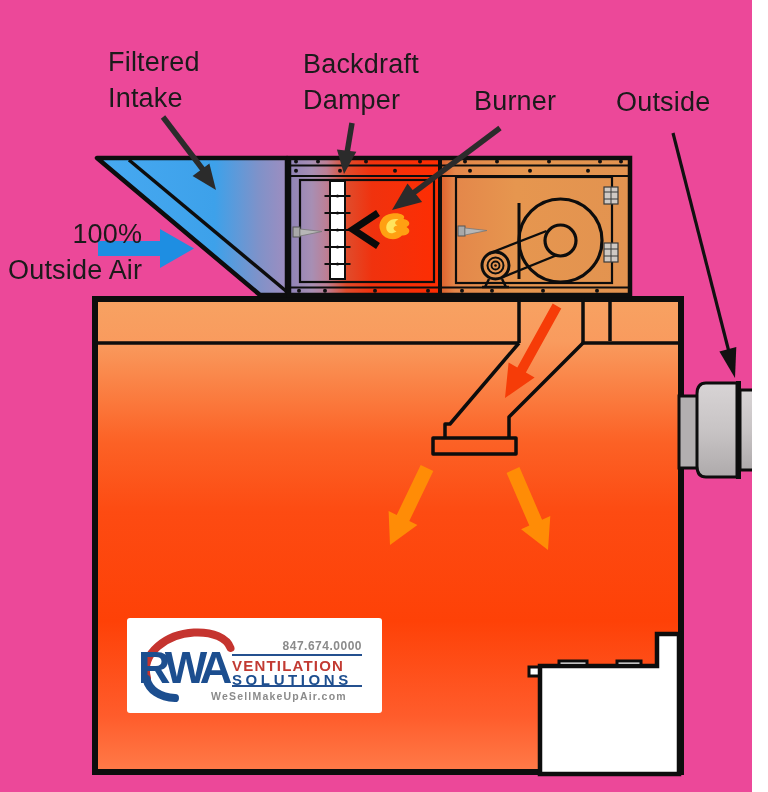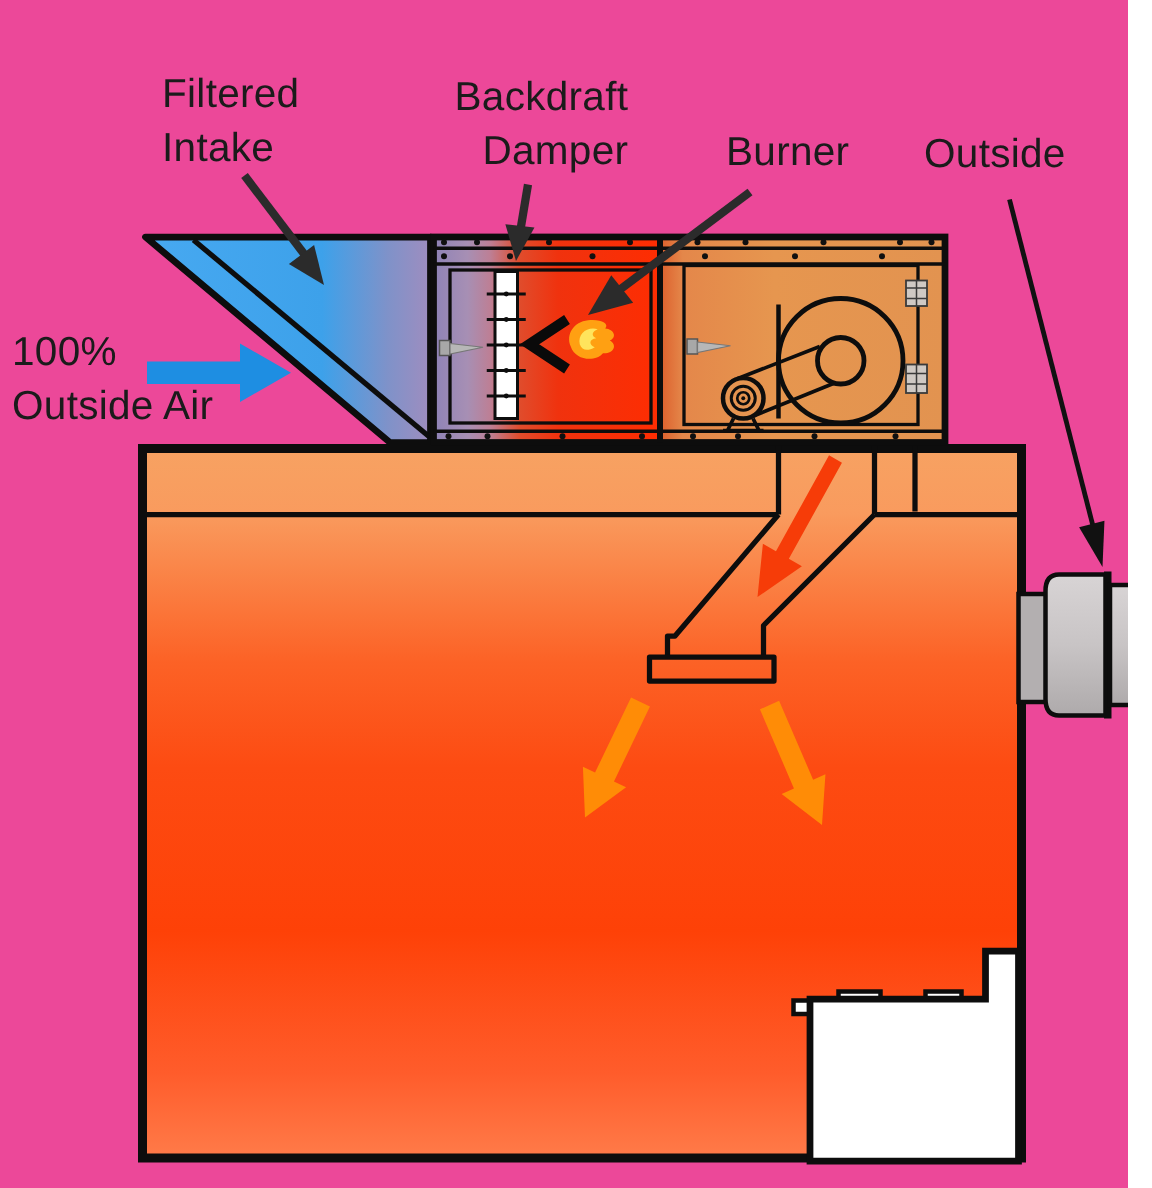--- a/index.html
+++ b/index.html
@@ -223,21 +223,34 @@
       </g>
       <g>
         <line x1="673" y1="133" x2="729" y2="352" stroke-width="3.2" stroke="#111"></line>
         <polygon points="735,378 719.4,351.5 736.3,347.1" stroke="none" fill="#111"></polygon>
       </g>
     </g>
   </svg>
 
   <div class="diagram-label" style="left:108px;top:45px;">Filtered
 Intake</div>
-  <div class="diagram-label" style="left:303px;top:47px;text-align:right;">Backdraft
+  <div class="diagram-label" style="left:303px;top:47px;">Backdraft
 Damper</div>
-  <div class="diagram-label" style="left:484px;top:84px;">Burner</div>
+  <div class="diagram-label" style="left:474px;top:84px;">Burner</div>
   <div class="diagram-label" style="left:616px;top:85px;">Outside</div>
-  <div class="diagram-label" style="left:8px;top:217px;">100%
+  <div class="diagram-label" style="left:8px;top:217px;text-align:right;">100%
 Outside Air</div>
 
+  <div class="logo">
+    <svg width="255" height="95" viewBox="0 0 255 95">
+      <path d="M20,60 C13,35 40,16 67,14.5 C86,13.5 100,20 103.5,30" fill="none" stroke="#c5342f" stroke-width="8" stroke-linecap="round"></path>
+      <path d="M19.5,61 C22,72 33,79.5 48,80" fill="none" stroke="#1c4e8f" stroke-width="8" stroke-linecap="round"></path>
+    </svg>
+    <div class="brand">RWA</div>
+    <div class="phone">847.674.0000</div>
+    <div class="rule rule1"></div>
+    <div class="name1">VENTILATION</div>
+    <div class="name2">SOLUTIONS</div>
+    <div class="rule rule2"></div>
+    <div class="site">WeSellMakeUpAir.com</div>
+  </div>
 
 </div>
 
 </body></html>

